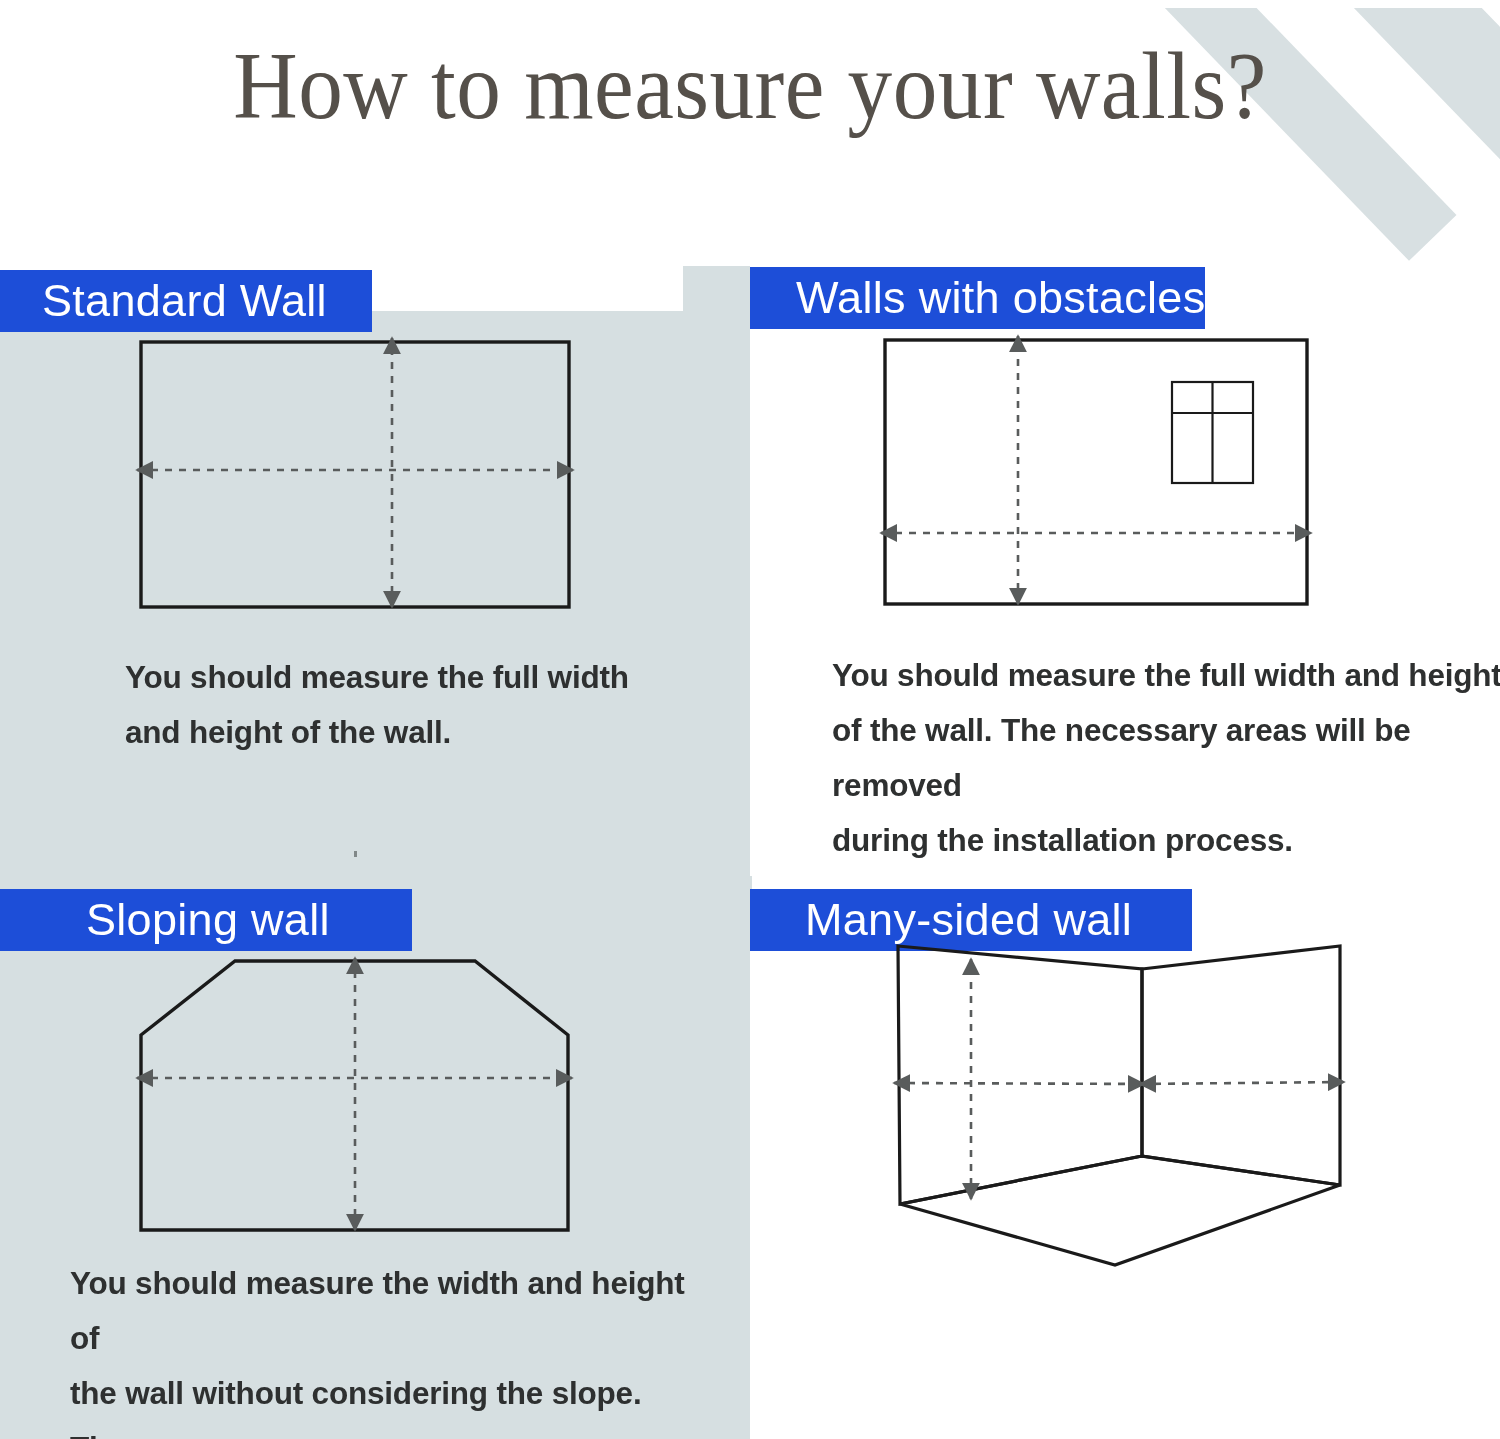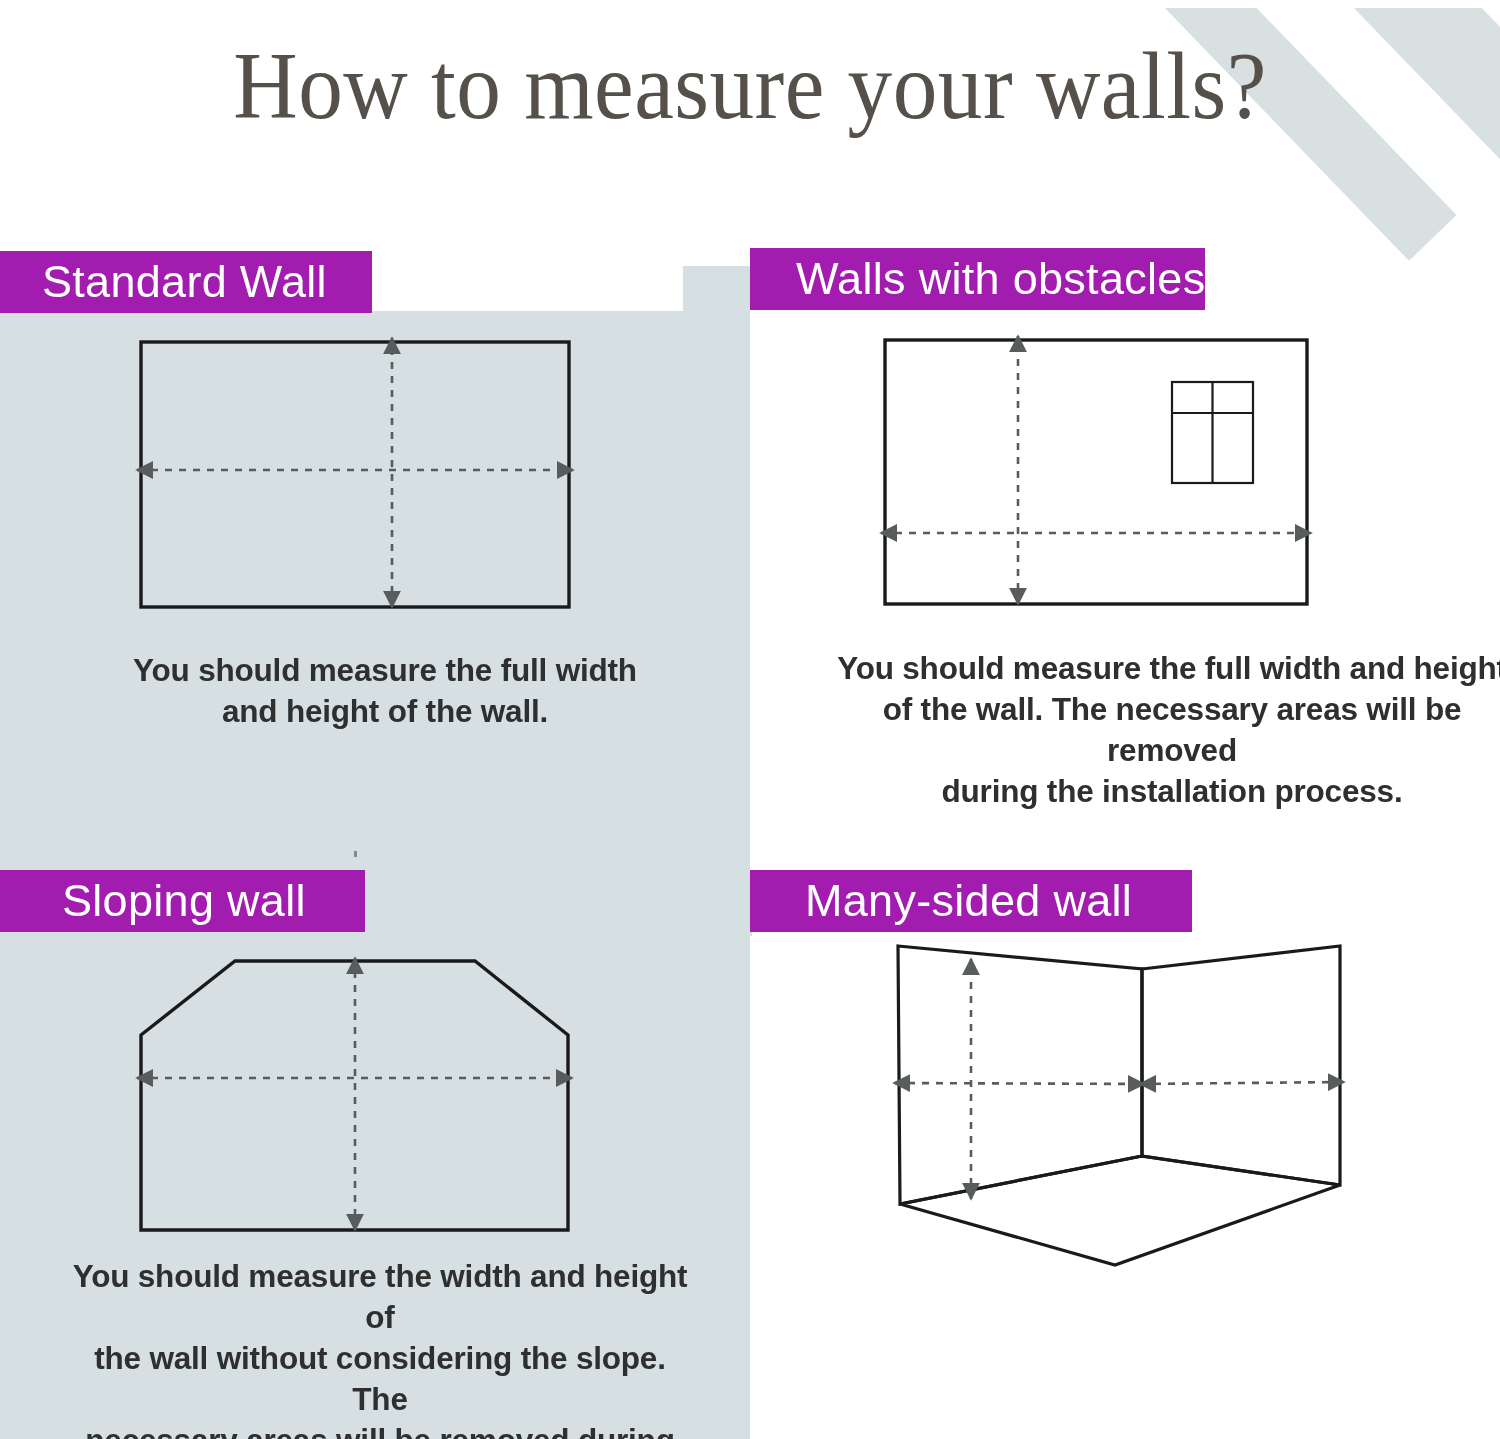--- a/index.html
+++ b/index.html
@@ -55,44 +55,44 @@
     line-height:1.05;
     color:#55504a;
     letter-spacing:0.5px;
     white-space:nowrap;
     transform:scaleX(0.93);
   }
 
   
   .hdr{
     position:absolute;
-    background:#a21caf;
+    background:#1d4ed8;
     color:#ffffff;
     font-size:45px;
     line-height:62px;
     height:62px;
     white-space:nowrap;
     font-weight:400;
     letter-spacing:0.3px;
+    margin-top:19px;
   }
   .hdr-std   {left:0px;   top:243px; width:372px; padding-left:42px;  box-sizing:border-box;}
   .hdr-obs   {left:750px; top:240px; width:455px; padding-left:46px;  box-sizing:border-box;}
-  .hdr-slope {left:0px;   top:862px; width:365px; padding-left:62px;  box-sizing:border-box;}
+  .hdr-slope {left:0px;   top:862px; width:412px; padding-left:86px;  box-sizing:border-box;}
   .hdr-many  {left:750px; top:862px; width:442px; padding-left:55px;  box-sizing:border-box;}
 
   
   .caption{
     position:absolute;
     color:#2e3030;
     font-size:31.5px;
-    line-height:41px;
+    line-height:55px;
     font-weight:600;
     white-space:pre-line;
     letter-spacing:-0.2px;
-    text-align:center;
   }
   .cap-std   {left:125px; top:642px; width:520px;}
   .cap-obs   {left:812px; top:640px; width:680px;margin-left:20px;}
   .cap-slope {left:70px;  top:1248px;width:620px;}
   .cap-many  {left:848px; top:1255px;width:630px;}
 
   
   .diagram{position:absolute;}
   .d-std   {left:110px;  top:315px;  width:500px; height:310px;}
   .d-obs   {left:860px;  top:315px;  width:480px; height:310px;}

